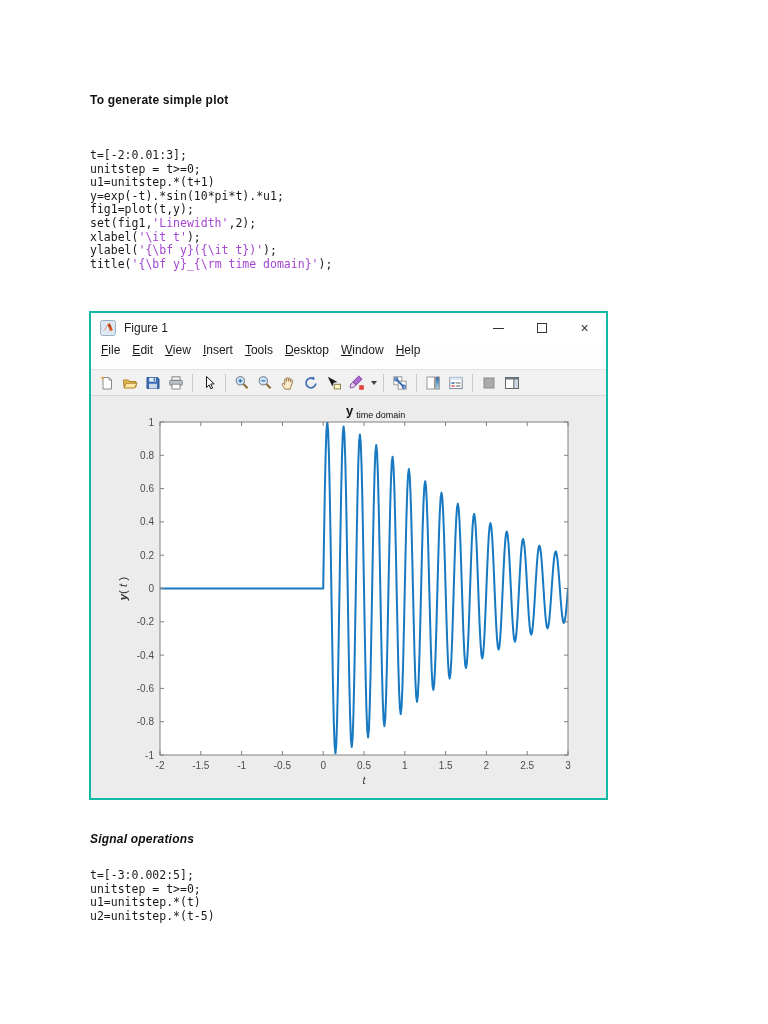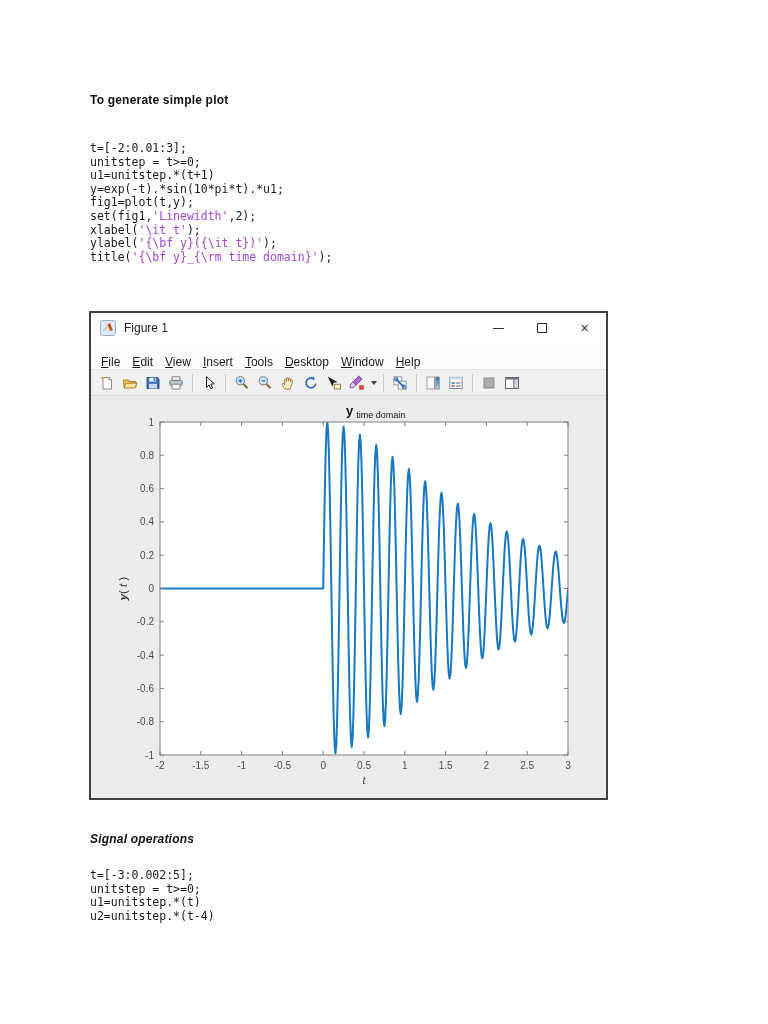--- a/index.html
+++ b/index.html
@@ -7,39 +7,39 @@
   .page { position:relative; width:624px; height:1024px; background:#ffffff;
           font-family:"Liberation Sans", sans-serif; overflow:hidden; }
 
   .heading { position:absolute; left:90px; font-size:12px; font-weight:bold; color:#101010;
              letter-spacing:.2px; }
   #sec1-heading { top:93px; }
   #sec2-heading { top:832px;font-style:italic; }
 
   pre.code { position:absolute; left:90px; font-family:"DejaVu Sans Mono","Liberation Mono",monospace;
              font-size:11.5px; line-height:13.6px; color:#1a1a1a; white-space:pre; }
-  #code1 { top:142px; }
+  #code1 { top:149px; }
   #code2 { top:869px; }
   pre.code .string { color:#a347d1;margin-top:40px; }
 
   
   .fig-window { position:absolute; left:89px; top:311px; width:519px; height:489px;
-                border:2px solid #404040; background:#fff; }
+                border:2px solid #14b8a6; background:#fff; }
   .titlebar { height:30px; display:flex; align-items:center; padding:0 0 0 9px; background:#fff; }
   .app-icon { width:16px; height:16px; display:inline-flex; }
   .app-icon svg { width:16px; height:16px; }
   .win-title { margin-left:8px; font-size:12px; color:#222; flex:1; }
   .win-controls { display:flex; height:30px; }
   .ctrl { width:43px; height:30px; display:flex; align-items:center; justify-content:center;
           color:#333; cursor:default; }
   .minbar { display:block; width:11px; height:0; border-top:1px solid #333; }
   .maxbox { display:block; width:10px; height:10px; border:1.2px solid #333; background:#fff; }
   .ctrl.close { font-size:14px; line-height:14px; color:#333; }
 
-  .menubar { height:26px; display:flex; align-items:flex-end; background:#fdfdfd; padding-left:4px; }
+  .menubar { height:26px; display:flex; align-items:flex-start; background:#fdfdfd; padding-left:4px; }
   .menu-item { font-size:12px; color:#1a1a1a; padding:0 6px; }
   .menu-item u { text-decoration:underline; }
 
   .toolbar { height:27px; background:#f1f1f1; border-top:1px solid #e3e3e3;
              border-bottom:1px solid #d6d6d6; display:flex; align-items:center;
              padding-left:6px; gap:3px; }
   .tbtn { width:20px; height:21px; display:flex; align-items:center; justify-content:center; }
   .tbtn svg { width:16px; height:16px; }
   .tsep { width:1px; height:18px; background:#c9c9c9; margin:0 3px; }
   .caret { width:0; height:0; border-left:3.5px solid transparent; border-right:3.5px solid transparent;
@@ -294,15 +294,15 @@
           <text x="63" y="29.5" text-anchor="end" font-size="10" font-family="Liberation Sans, sans-serif" fill="#4d4d4d">1</text>
           <text x="255" y="19" font-family="Liberation Sans, sans-serif" fill="#111"><tspan font-size="13" font-weight="bold">y</tspan><tspan font-size="9" dy="3" dx="3">time domain</tspan></text>
           <text x="36" y="192.5" text-anchor="middle" font-size="11.5" font-family="Liberation Sans, sans-serif" fill="#333" transform="rotate(-90 36 192.5)"><tspan font-weight="bold" font-style="italic">y</tspan><tspan>( </tspan><tspan font-style="italic">t</tspan><tspan> )</tspan></text>
           <text x="273" y="388" text-anchor="middle" font-size="11.5" font-style="italic" font-family="Liberation Serif, serif" fill="#333">t</text>
         </svg>
     </div>
   </div>
 
   <div class="heading" id="sec2-heading">Signal operations</div>
 
-  <pre class="code" id="code2"><div><span>t=[-3:0.002:5];</span></div><div><span>unitstep = t&gt;=0;</span></div><div><span>u1=unitstep.*(t)</span></div><div><span>u2=unitstep.*(t-4)</span></div></pre>
+  <pre class="code" id="code2"><div><span>t=[-3:0.002:5];</span></div><div><span>unitstep = t&gt;=0;</span></div><div><span>u1=unitstep.*(t)</span></div><div><span>u2=unitstep.*(t-5)</span></div></pre>
 
 </div>
 
 </body></html>

